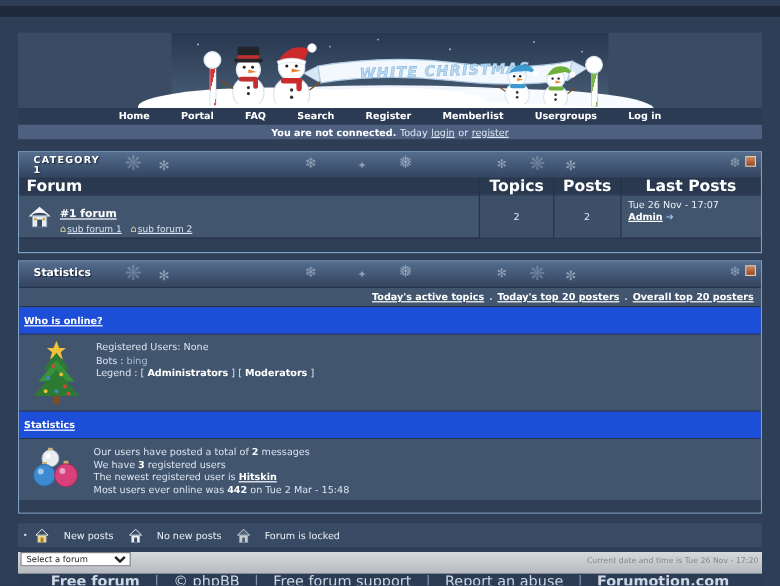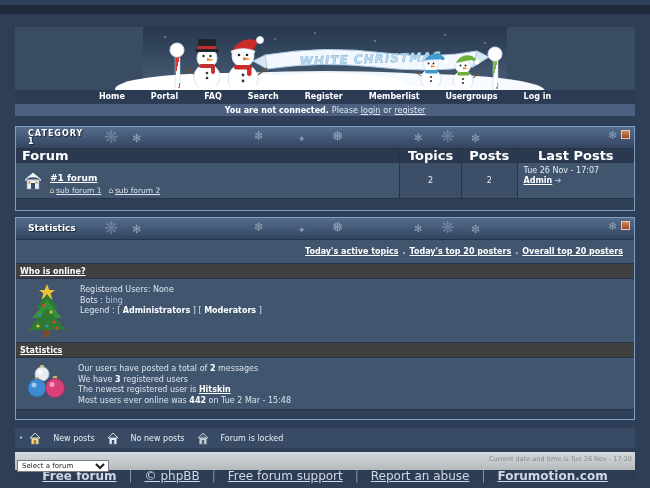--- a/index.html
+++ b/index.html
@@ -33,39 +33,39 @@
   .trow .cell-topics,.trow .cell-posts{background:#3d4f68;display:flex;align-items:center;justify-content:center;font-size:8px;}
   .trow .cell-last{padding-top:3px;font-size:8px;text-align:left;padding-left:6px;line-height:10px;}
   .forum-link{font-size:9px;font-weight:bold;color:#ffffff;text-decoration:underline;cursor:pointer;}
   .subforums{font-size:7.5px;margin-top:1px;}
   .subforums a{color:#d7e2ee;text-decoration:underline;cursor:pointer;}
   .sub-ico{color:#e8d9a0;font-size:8px;margin-right:1px;}
   .empty-strip{height:12px;background:#2f3f56;border-top:1px solid #26344a;}
   .author-link{font-weight:bold;color:#ffffff;text-decoration:underline;cursor:pointer;}
   .goto-icon{display:inline-block;font-size:8px;color:#9fc3e8;cursor:pointer;}
   
-  .links-row{height:24px;background:#42556f;display:flex;justify-content:flex-end;align-items:center;padding-right:11px;font-size:8px;font-weight:bold;gap:4px;border-bottom:1px solid #26344a;}
+  .links-row{height:16px;background:#42556f;display:flex;justify-content:flex-end;align-items:center;padding-right:6px;font-size:8px;font-weight:bold;gap:4px;border-bottom:1px solid #26344a;}
   .links-row a{color:#ffffff;text-decoration:underline;cursor:pointer;}
   .links-row .sep{color:#c9d6e4;text-decoration:none;}
-  .subhead-row{height:15px;background:#404040;display:flex;align-items:center;padding-left:4px;border-bottom:1px solid #26344a;}
+  .subhead-row{height:23px;background:#1d4ed8;display:flex;align-items:center;padding-left:4px;border-bottom:1px solid #26344a;}
   .subhead-row a{font-size:8px;font-weight:bold;color:#ffffff;text-decoration:underline;cursor:pointer;}
   .stat-content{display:flex;background:#42556f;border-bottom:1px solid #26344a;padding:3px 4px;}
   .stat-text{font-size:8px;line-height:10.5px;color:#dbe4ef;padding-top:3px;}
   .stat-text .num{font-weight:bold;color:#ffffff;}
   .stat-text a{font-weight:bold;color:#ffffff;text-decoration:underline;cursor:pointer;}
   .legend-admin{color:#e05555;font-weight:bold;}
   .legend-mod{color:#58c46a;font-weight:bold;}
   .bots-name{color:#aebfd6;}
   
   #legendbar{margin-top:8px;height:20px;background:#394b64;display:flex;align-items:center;font-size:8px;color:#e8eef5;padding-left:4px;gap:4px;}
   #legendbar .bullet{color:#cfd8e4;font-size:7px;margin-right:2px;}
   #legendbar .lg-item{display:flex;align-items:center;gap:12px;margin-right:8px;}
   
   #graybar{position:relative;margin-top:4px;height:18px;background:linear-gradient(#d6d9dc,#b6babe);}
-  #forum-select{position:absolute;left:2px;top:8px;width:92px;height:12px;font-size:7px;font-family:"DejaVu Sans",sans-serif;border:1px solid #7a7f85;background:#ffffff;color:#222;padding:0;}
+  #forum-select{position:absolute;left:2px;top:0;width:92px;height:12px;font-size:7px;font-family:"DejaVu Sans",sans-serif;border:1px solid #7a7f85;background:#ffffff;color:#222;padding:0;}
   #datetime{position:absolute;right:3px;top:3px;font-size:6.5px;color:#83898f;}
   
   #footerlinks{height:11px;background:#2c3c55;display:flex;justify-content:center;align-items:center;gap:12px;font-size:12px;}
   #footerlinks a{color:#cfd8e4;text-decoration:underline;cursor:pointer;}
   #footerlinks .sep{color:#8496ad;}
 </style>
 </head>
 <body>
 
 <div id="page">
@@ -179,21 +179,21 @@
       <a class="nav-link">FAQ</a>
       <a class="nav-link">Search</a>
       <a class="nav-link">Register</a>
       <a class="nav-link">Memberlist</a>
       <a class="nav-link">Usergroups</a>
       <a class="nav-link">Log in</a>
     </div>
 
     <div id="connectbar">
       <span class="bold">You are not connected.</span>
-      <span>Please</span>
+      <span>Today</span>
       <a>login</a>
       <span>or</span>
       <a>register</a>
     </div>
 
     <div class="box">
       <div class="box-header">
         <span class="box-title">Category 1</span>
         <span class="flake" style="left:88px;top:0;font-size:17px;opacity:.55;">❋</span>
         <span class="flake" style="left:116px;top:5px;font-size:11px;">✻</span>

